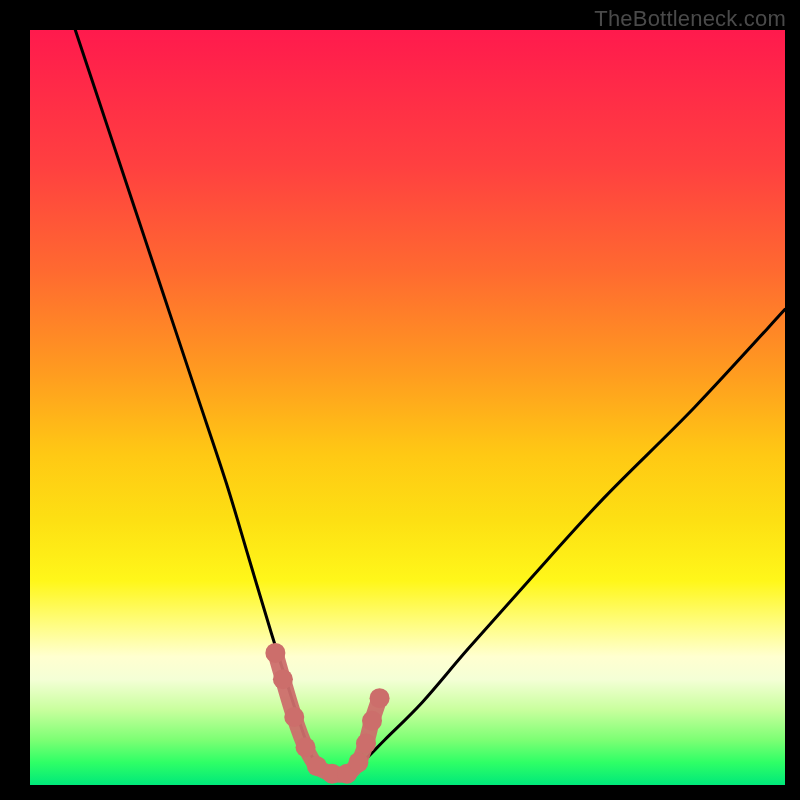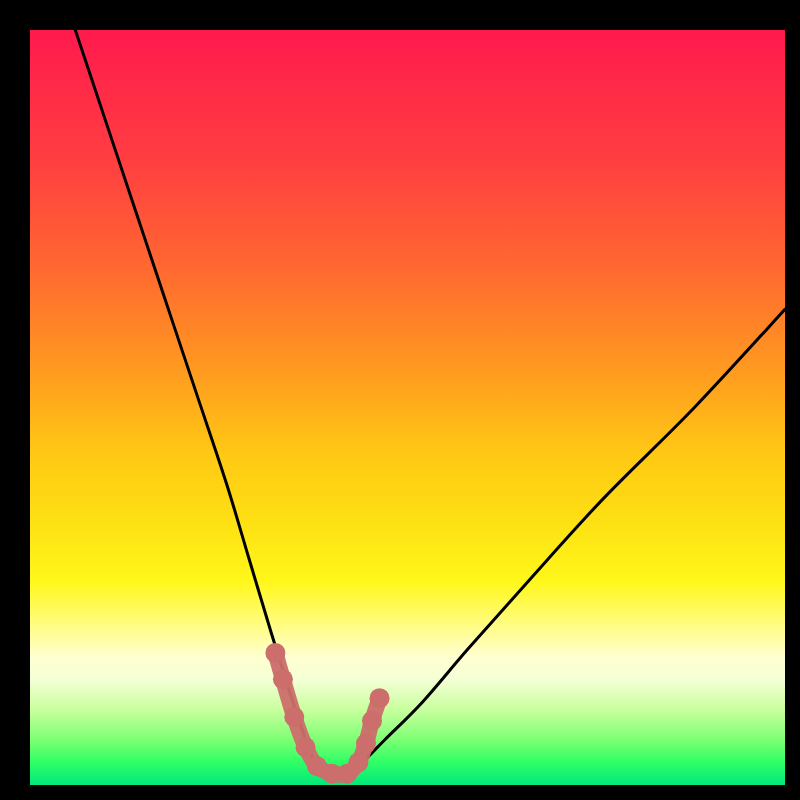--- a/index.html
+++ b/index.html
@@ -58,20 +58,21 @@
     z-index: 2;
   }
 </style>
 </head>
 <body>
 
 <div class="frame">
   <div class="black-border"></div>
   <div class="gradient-area"></div>
 
+  <div class="watermark">TheBottleneck.com</div>
 
   <svg class="curves" width="755" height="755" viewBox="0 0 755 755">
     <path id="curve-path" fill="none" stroke="#000" stroke-width="3" stroke-linecap="round" d="M 45.3,0 C 50.33333333333333,15.100000000000003 65.43333333333334,60.40000000000002 75.5,90.60000000000002 C 85.56666666666666,120.80000000000003 95.63333333333335,151.00000000000006 105.70000000000002,181.20000000000005 C 115.76666666666668,211.40000000000003 125.83333333333334,241.60000000000002 135.9,271.8 C 145.96666666666667,302 156.03333333333333,332.2 166.1,362.4 C 176.16666666666666,392.59999999999997 187.49166666666667,425.31666666666666 196.3,453 C 205.10833333333335,480.68333333333334 211.39999999999998,503.3333333333333 218.95,528.5 C 226.5,553.6666666666666 234.67916666666667,581.35 241.6,604 C 248.52083333333331,626.65 254.81249999999997,646.7833333333333 260.47499999999997,664.4 C 266.1375,682.0166666666667 271.17083333333335,697.7458333333334 275.575,709.7 C 279.97916666666663,721.6541666666667 282.4958333333333,730.4625 286.9,736.125 C 291.3041666666667,741.7875 296.9666666666667,742.4166666666666 302,743.675 C 307.0333333333333,744.9333333333333 312.0666666666666,745.5625 317.09999999999997,743.675 C 322.1333333333333,741.7874999999999 325.9083333333333,738.0125 332.2,732.35 C 338.4916666666667,726.6875 344.7833333333333,719.7666666666667 354.84999999999997,709.7 C 364.91666666666663,699.6333333333334 378.7583333333333,687.0500000000001 392.6,671.95 C 406.4416666666667,656.85 420.2833333333333,639.2333333333333 437.9,619.1 C 455.51666666666665,598.9666666666667 475.65000000000003,576.3166666666666 498.3,551.15 C 520.95,525.9833333333333 546.1166666666667,497.0416666666667 573.8,468.1 C 601.4833333333332,439.15833333333336 634.1999999999999,408.9583333333333 664.4,377.5 C 694.6,346.0416666666667 739.9,295.70833333333337 755,279.35"></path>
     <g id="marker-group">
         <path d="M 245.375,622.875 C 246.63333333333333,627.2791666666667 249.77916666666667,638.6041666666666 252.925,649.3 C 256.0708333333333,659.9958333333333 260.475,675.7249999999999 264.25,687.05 C 268.025,698.375 271.8,709.0708333333333 275.575,717.25 C 279.34999999999997,725.4291666666667 282.4958333333333,731.7208333333333 286.9,736.125 C 291.3041666666667,740.5291666666667 296.9666666666667,742.4166666666666 302,743.675 C 307.0333333333333,744.9333333333333 312.6958333333333,745.5625 317.09999999999997,743.675 C 321.5041666666666,741.7874999999999 325.2791666666667,737.3833333333333 328.425,732.35 C 331.5708333333333,727.3166666666667 333.71000000000004,720.3958333333334 335.975,713.475 C 338.24,706.5541666666667 339.75,698.375 342.015,690.825 C 344.28,683.2750000000001 348.3066666666667,671.9499999999999 349.565,668.175" fill="none" stroke="#cc6e6b" stroke-width="16" stroke-linecap="round" stroke-opacity="0.95"></path>
         <circle cx="245.375" cy="622.875" r="10" fill="#cc6e6b"></circle>
         <circle cx="252.925" cy="649.3" r="10" fill="#cc6e6b"></circle>
         <circle cx="264.25" cy="687.05" r="10" fill="#cc6e6b"></circle>
         <circle cx="275.575" cy="717.25" r="10" fill="#cc6e6b"></circle>
         <circle cx="286.9" cy="736.125" r="10" fill="#cc6e6b"></circle>

